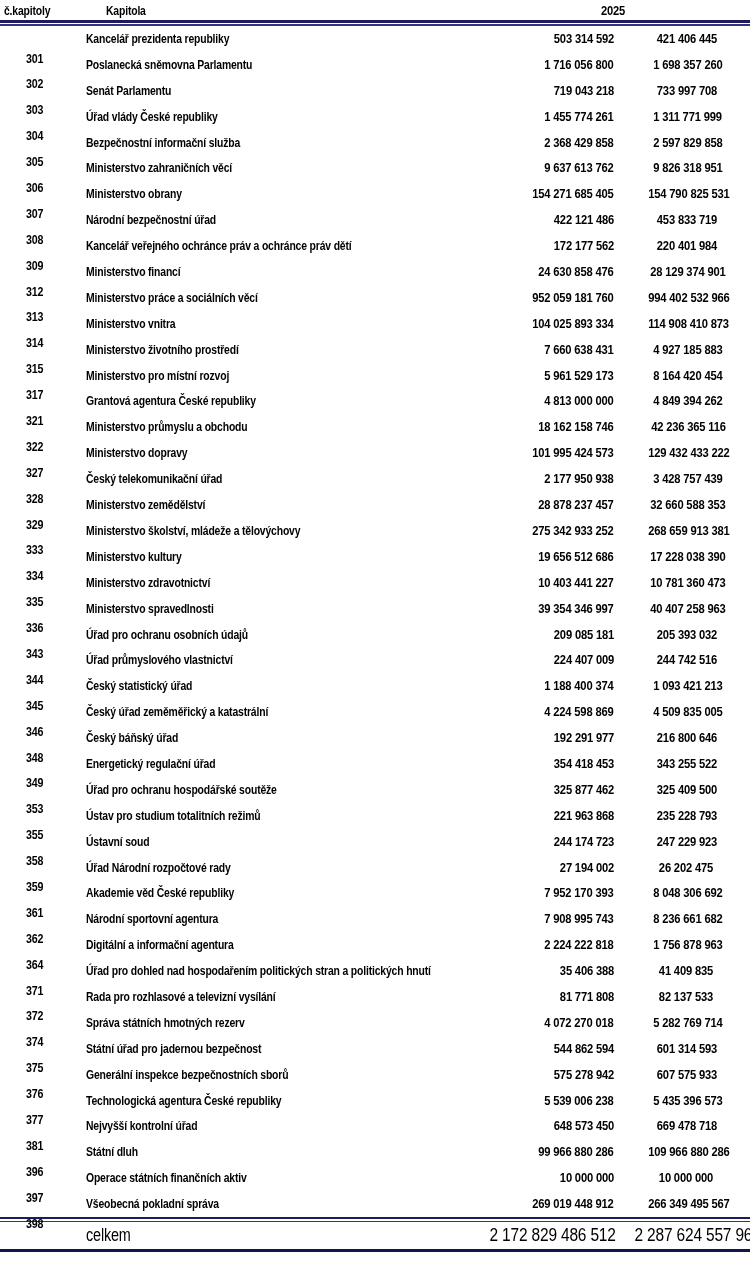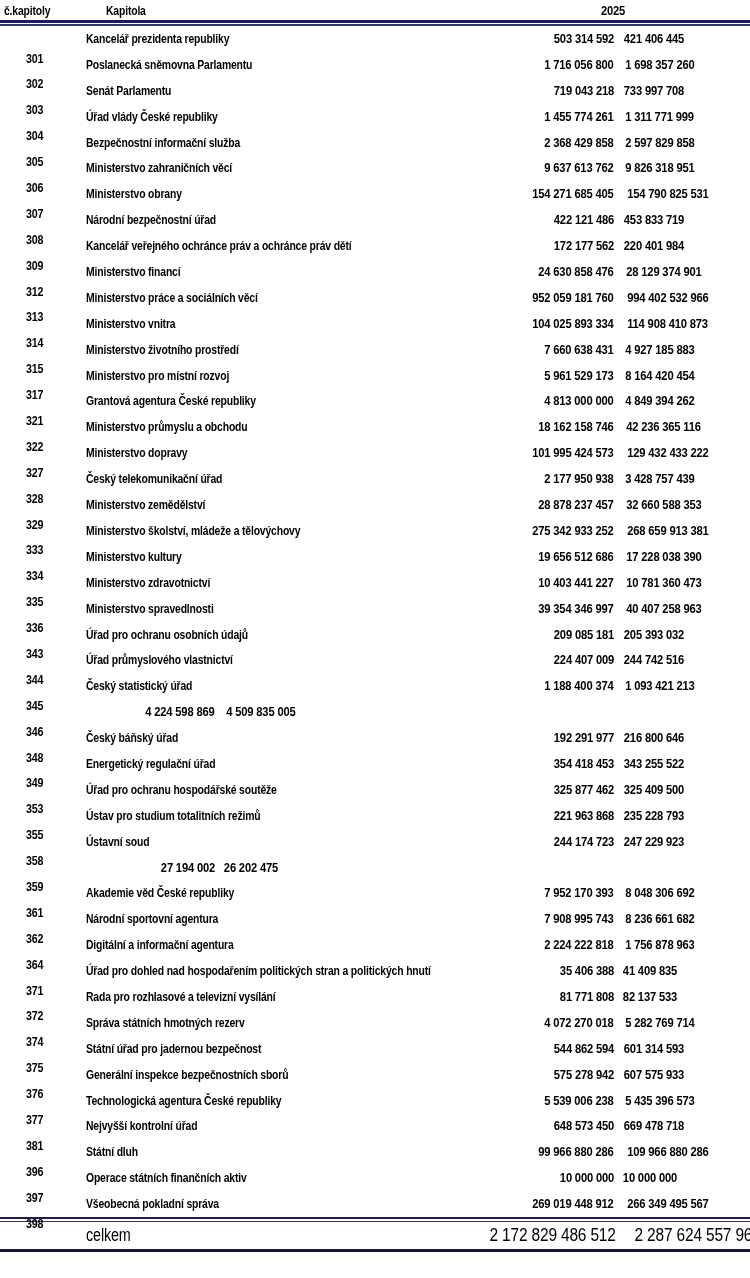--- a/index.html
+++ b/index.html
@@ -47,21 +47,21 @@
     align-items: center;
     height: 27px;
     font-size: 18px;
     font-weight: 400;
     letter-spacing: -0.2px;
   }
   
   .c-no   { width: 70px;  text-align: center; flex: none; margin-top: 39px; }
   .c-name { width: 399px; padding-left: 16px; box-sizing: border-box; text-align: left; flex: none; }
   .c-y1   { width: 145px; text-align: right; flex: none; }
-  .c-y2   { width: 136px; box-sizing: border-box; text-align: left; flex: none; }
+  .c-y2   { width: 136px; box-sizing: border-box; text-align: center; flex: none; }
   
   .h-no   { width: 70px;  padding-left: 4px; box-sizing: border-box; text-align: left; flex: none; }
   .h-name { width: 399px; text-align: left; flex: none; }
   .h-y1   { width: 145px; text-align: center; flex: none; }
   .h-y2   { width: 136px; text-align: center; flex: none; }
   
   .t {
     display: inline-block;
     white-space: nowrap;
   }
@@ -266,20 +266,21 @@
 
   <div class="row">
     <div class="c-no"><span class="t">345</span></div>
     <div class="c-name"><span class="t">Český statistický úřad</span></div>
     <div class="c-y1"><span class="t">1 188 400 374</span></div>
     <div class="c-y2"><span class="t">1 093 421 213</span></div>
   </div>
 
   <div class="row">
     <div class="c-no"><span class="t">346</span></div>
+    <div class="c-name"><span class="t">Český úřad zeměměřický a katastrální</span></div>
     <div class="c-y1"><span class="t">4 224 598 869</span></div>
     <div class="c-y2"><span class="t">4 509 835 005</span></div>
   </div>
 
   <div class="row">
     <div class="c-no"><span class="t">348</span></div>
     <div class="c-name"><span class="t">Český báňský úřad</span></div>
     <div class="c-y1"><span class="t">192 291 977</span></div>
     <div class="c-y2"><span class="t">216 800 646</span></div>
   </div>
@@ -307,20 +308,21 @@
 
   <div class="row">
     <div class="c-no"><span class="t">358</span></div>
     <div class="c-name"><span class="t">Ústavní soud</span></div>
     <div class="c-y1"><span class="t">244 174 723</span></div>
     <div class="c-y2"><span class="t">247 229 923</span></div>
   </div>
 
   <div class="row">
     <div class="c-no"><span class="t">359</span></div>
+    <div class="c-name"><span class="t">Úřad Národní rozpočtové rady</span></div>
     <div class="c-y1"><span class="t">27 194 002</span></div>
     <div class="c-y2"><span class="t">26 202 475</span></div>
   </div>
 
   <div class="row">
     <div class="c-no"><span class="t">361</span></div>
     <div class="c-name"><span class="t">Akademie věd České republiky</span></div>
     <div class="c-y1"><span class="t">7 952 170 393</span></div>
     <div class="c-y2"><span class="t">8 048 306 692</span></div>
   </div>

